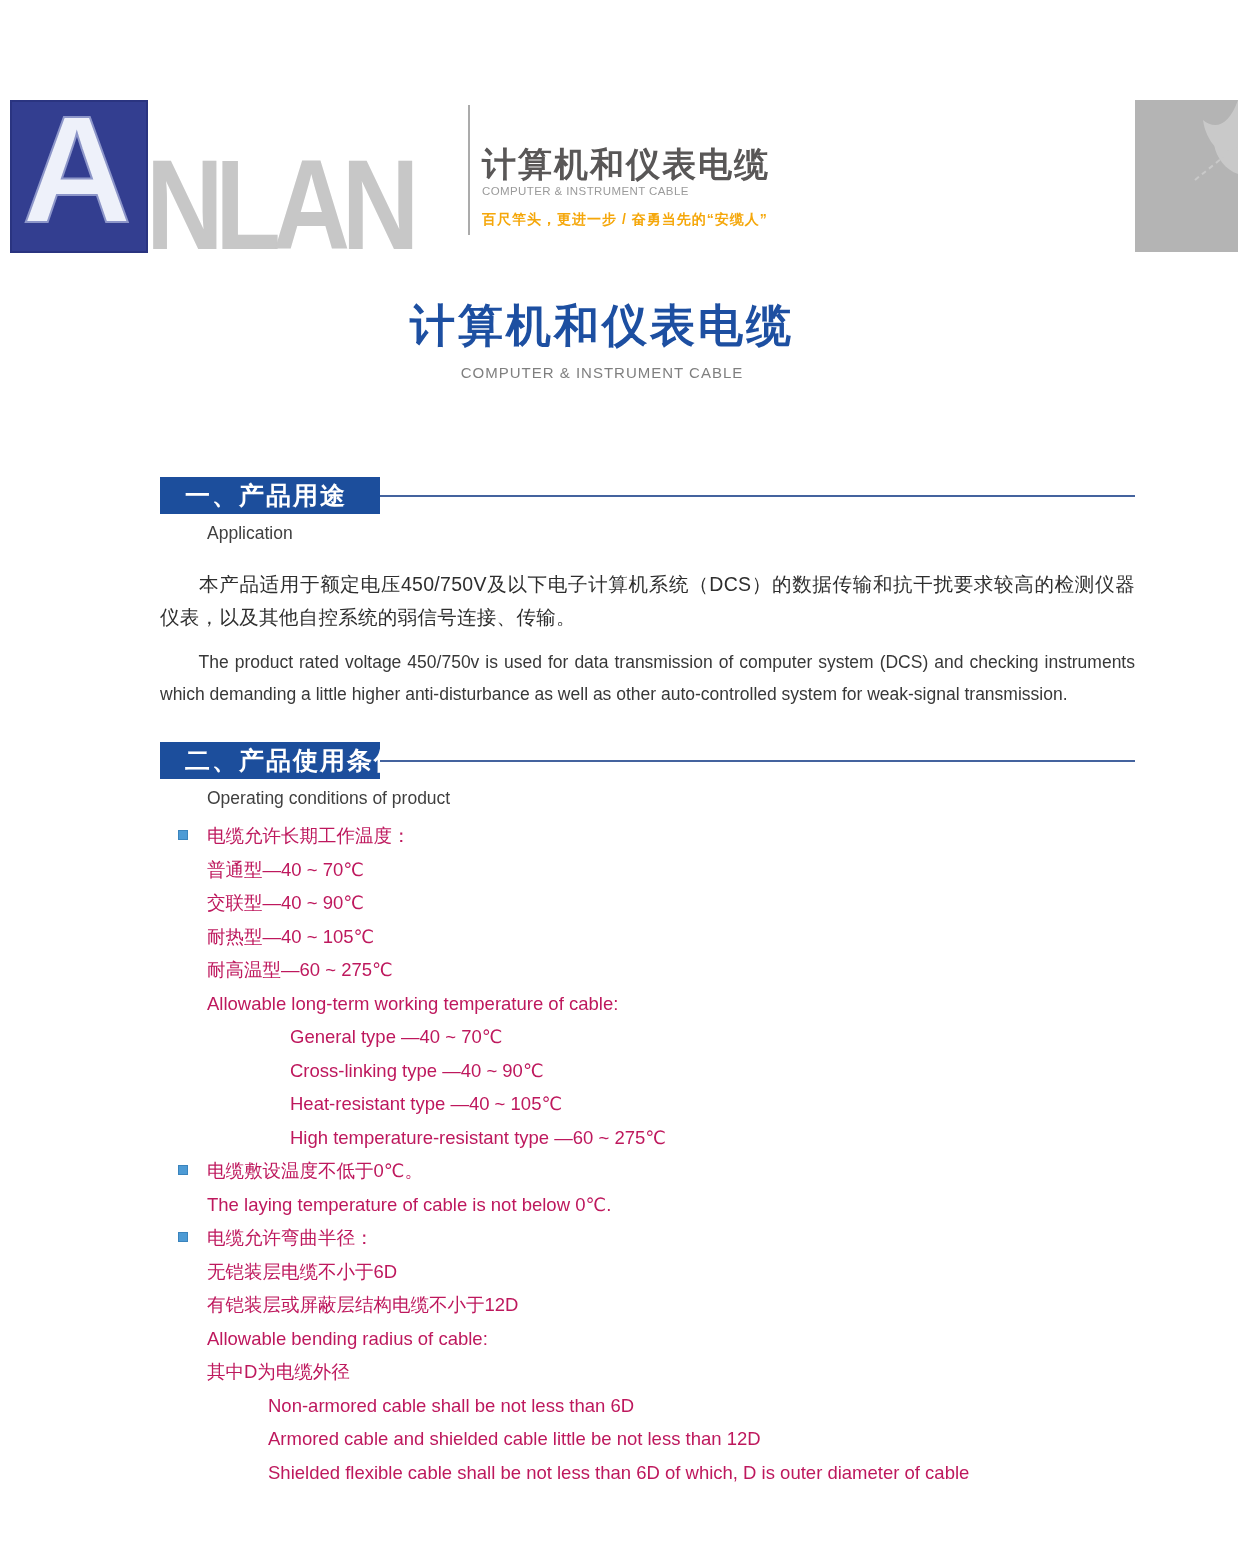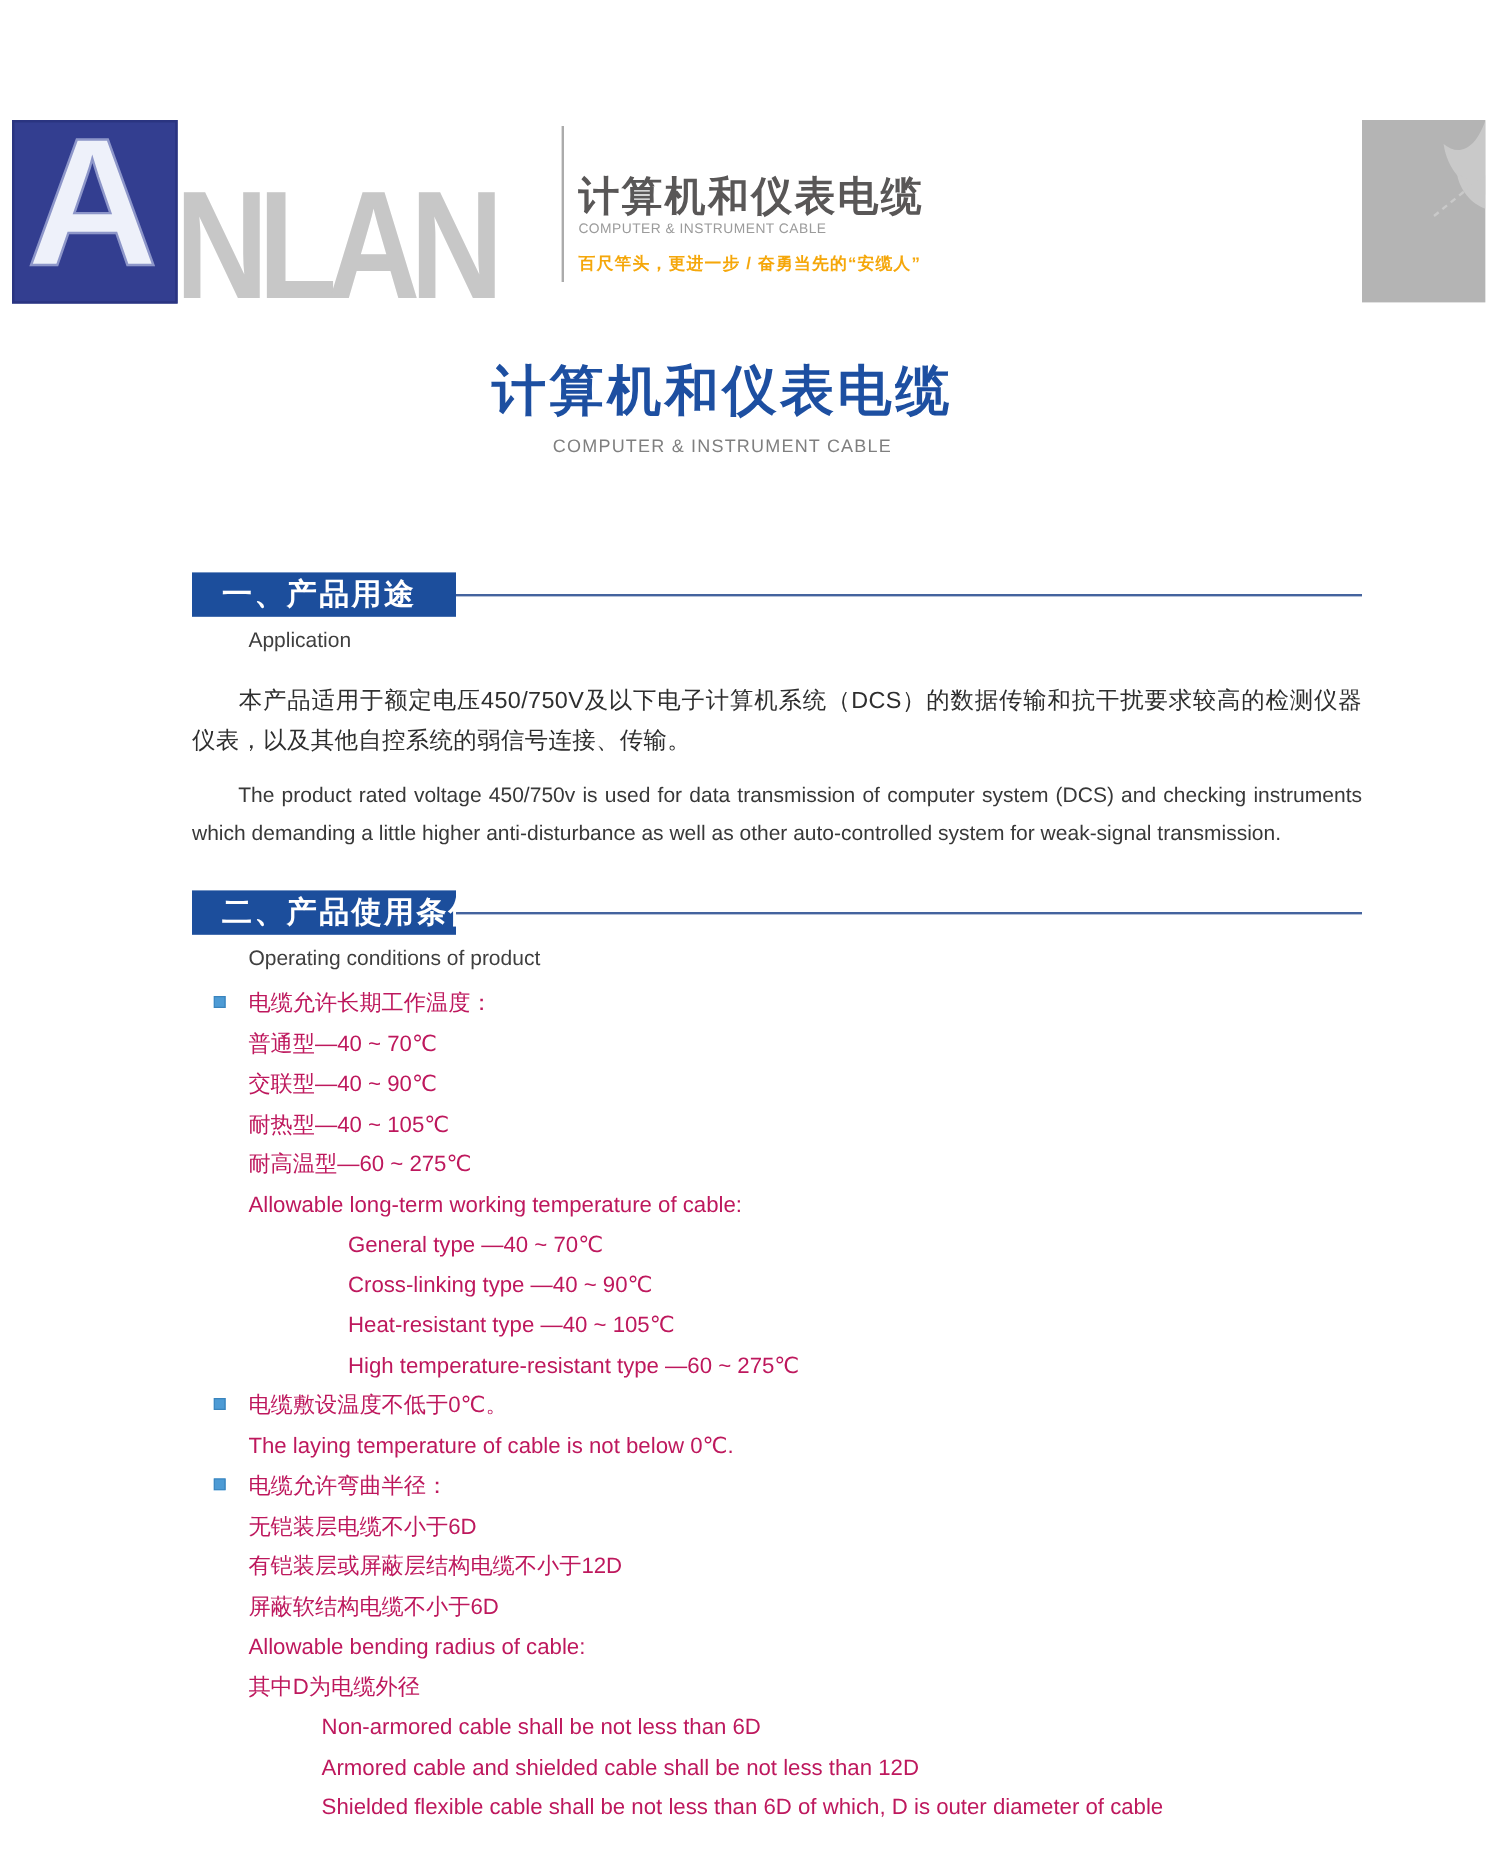--- a/index.html
+++ b/index.html
@@ -128,22 +128,21 @@
         <div class="cond-item plain">Allowable long-term working temperature of cable:</div>
         <div class="cond-item indent-lg">General type —40 ~ 70℃</div>
         <div class="cond-item indent-lg">Cross-linking type —40 ~ 90℃</div>
         <div class="cond-item indent-lg">Heat-resistant type —40 ~ 105℃</div>
         <div class="cond-item indent-lg">High temperature-resistant type —60 ~ 275℃</div>
         <div class="cond-item bullet">电缆敷设温度不低于0℃。</div>
         <div class="cond-item plain">The laying temperature of cable is not below 0℃.</div>
         <div class="cond-item bullet">电缆允许弯曲半径：</div>
         <div class="cond-item plain">无铠装层电缆不小于6D</div>
         <div class="cond-item plain">有铠装层或屏蔽层结构电缆不小于12D</div>
-        <div class="cond-item plain">屏蔽软结构电缆不小于6D</div>
         <div class="cond-item plain">Allowable bending radius of cable:</div>
         <div class="cond-item plain">其中D为电缆外径</div>
         <div class="cond-item indent-md">Non-armored cable shall be not less than 6D</div>
-        <div class="cond-item indent-md">Armored cable and shielded cable shall be not less than 12D</div>
+        <div class="cond-item indent-md">Armored cable and shielded cable little be not less than 12D</div>
         <div class="cond-item indent-md">Shielded flexible cable shall be not less than 6D of which, D is outer diameter of cable</div>
       </div>
   </div>
 
 </div>
 
 </body></html>

